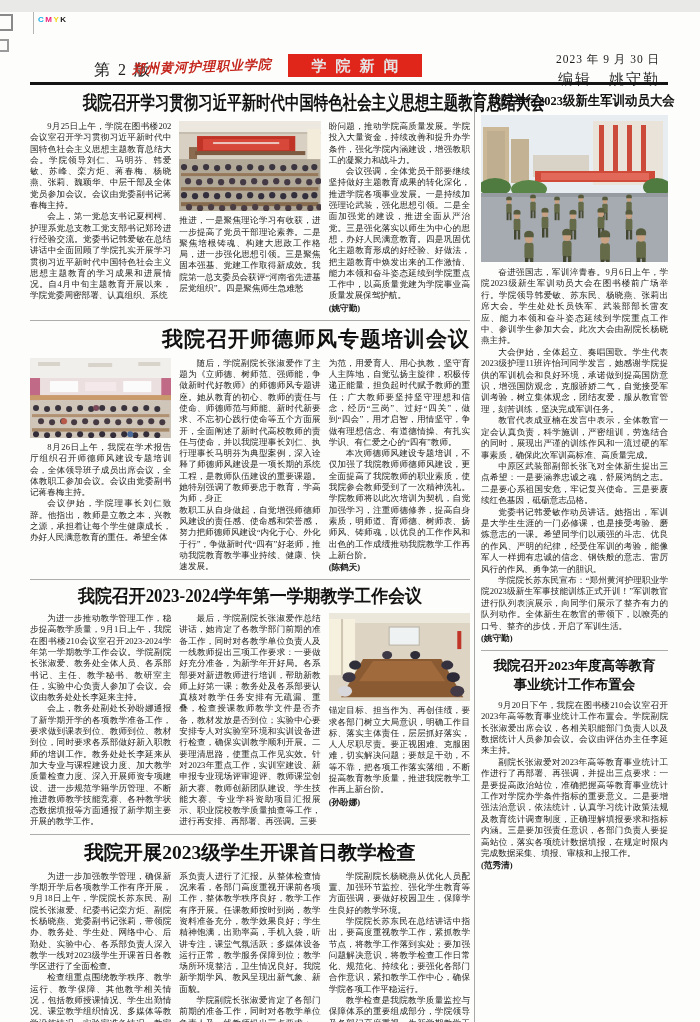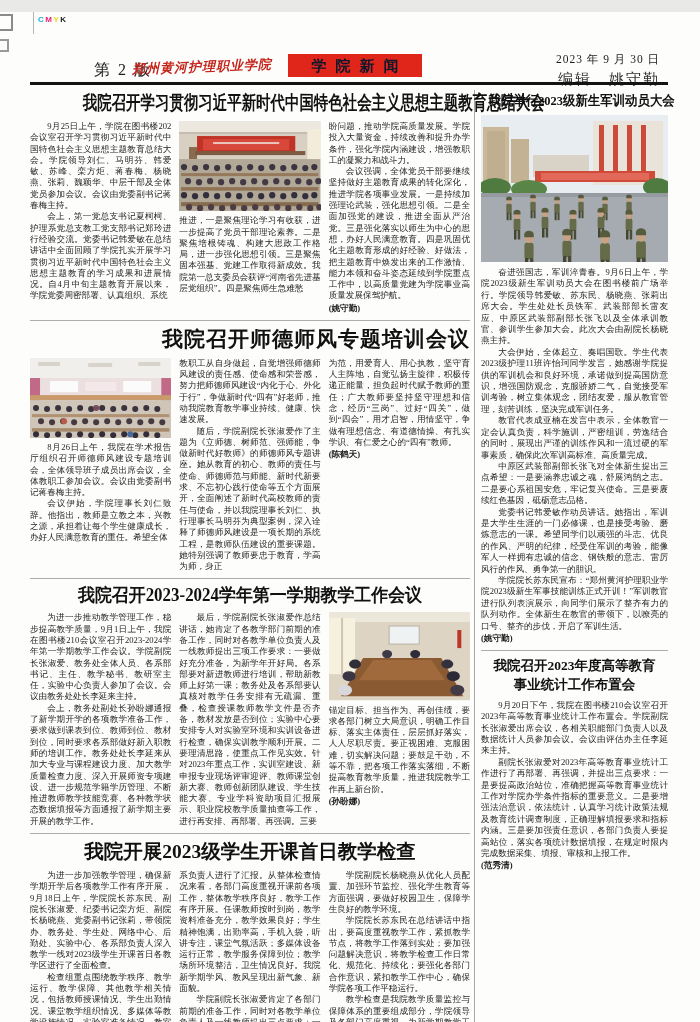--- a/index.html
+++ b/index.html
@@ -10,21 +10,21 @@
   .reg2{position:absolute;left:-7px;top:27px;width:12px;height:9px;border:2px solid #9a9a9a;}
   .vmark{position:absolute;left:33px;top:0;width:1px;height:22px;background:#b5b5b5;}
   .cmyk{position:absolute;left:38px;top:3px;font-family:"Liberation Sans",sans-serif;
         font-size:8px;font-weight:bold;letter-spacing:1.5px;}
   .cmyk .c{color:#12aee4}.cmyk .m{color:#ec1e79}.cmyk .y{color:#f0d613}.cmyk .k{color:#222}
   
   .page-label{position:absolute;left:94px;top:48px;font-size:16px;letter-spacing:2px;}
   .masthead{position:absolute;left:132px;top:46px;font-size:13px;font-weight:bold;font-style:italic;
             color:#c4251c;letter-spacing:1px;transform:rotate(-2deg);white-space:nowrap;}
   .badge{position:absolute;left:288px;top:42px;width:134px;height:23px;background:#e0251b;
-         color:#0f172a;font-size:15px;font-weight:bold;text-align:center;line-height:23px;
+         color:#e5e5e5;font-size:15px;font-weight:bold;text-align:center;line-height:23px;
          letter-spacing:9px;text-indent:9px;font-family:"Liberation Sans",sans-serif;}
   .dateblock{position:absolute;right:40px;top:40px;text-align:right;}
   .dateblock .d1{font-size:11.5px;letter-spacing:1px;}
   .dateblock .d2{font-size:15px;margin-top:3px;letter-spacing:2px;color:#333;}
   .top-rule{position:absolute;left:30px;right:32px;top:70px;height:2.5px;background:#141414;}
   
   .main-left{position:absolute;left:30px;top:78px;width:440px;}
   .main-right{position:absolute;left:481px;top:78px;width:187px;}
   .vdiv{position:absolute;left:474px;top:78px;width:1px;height:932px;background:#a8a8a8;}
   
@@ -164,25 +164,26 @@
             <use href="#brow" y="63" fill="#453a42" x="5"></use>
             <use href="#brow" y="76" fill="#322d38"></use>
             <circle cx="34" cy="63" r="3" fill="#b75a4a"></circle>
               <circle cx="100" cy="76" r="3" fill="#4a6a9a"></circle>
               <circle cx="66" cy="50" r="3" fill="#7a4a5a"></circle>
           </svg>
           <p class="body">8月26日上午，我院在学术报告厅组织召开师德师风建设专题培训会，全体领导班子成员出席会议，全体教职工参加会议。会议由党委副书记蒋春梅主持。</p>
           <p class="body">会议伊始，学院理事长刘仁致辞。他指出，教师是立教之本，兴教之源，承担着让每个学生健康成长，办好人民满意教育的重任。希望全体</p>
         </div>
         <div class="col">
+          <p class="body">随后，学院副院长张淑爱作了主题为《立师德、树师范、强师能，争做新时代好教师》的师德师风专题讲座。她从教育的初心、教师的责任与使命、师德师范与师能、新时代新要求、不忘初心践行使命等五个方面展开，全面阐述了新时代高校教师的责任与使命，并以我院理事长刘仁、执行理事长马明芬为典型案例，深入诠释了师德师风建设是一项长期的系统工程，是教师队伍建设的重要课题。她特别强调了教师要忠于教育，学高为师，身正</p>
           <p class="body cont">教职工从自身做起，自觉增强师德师风建设的责任感、使命感和荣誉感，努力把师德师风建设“内化于心、外化于行”，争做新时代“四有”好老师，推动我院教育教学事业持续、健康、快速发展。</p>
-          <p class="body">随后，学院副院长张淑爱作了主题为《立师德、树师范、强师能，争做新时代好教师》的师德师风专题讲座。她从教育的初心、教师的责任与使命、师德师范与师能、新时代新要求、不忘初心践行使命等五个方面展开，全面阐述了新时代高校教师的责任与使命，并以我院理事长刘仁、执行理事长马明芬为典型案例，深入诠释了师德师风建设是一项长期的系统工程，是教师队伍建设的重要课题。她特别强调了教师要忠于教育，学高为师，身正</p>
         </div>
         <div class="col">
           <p class="body cont">为范，用爱育人、用心执教，坚守育人主阵地，自觉弘扬主旋律，积极传递正能量，担负起时代赋予教师的重任；广大教师要坚持坚守理想和信念，经历“三岗”、过好“四关”，做到“四会”，用才启智，用情坚守，争做有理想信念、有道德情操、有扎实学识、有仁爱之心的“四有”教师。</p>
+          <p class="body">本次师德师风建设专题培训，不仅加强了我院教师师德师风建设，更全面提高了我院教师的职业素质，使我院参会教师受到了一次精神洗礼。学院教师将以此次培训为契机，自觉加强学习，注重师德修养，提高自身素质，明师道、育师德、树师表、扬师风、铸师魂，以优良的工作作风和出色的工作成绩推动我院教学工作再上新台阶。</p>
           <p class="byline">(陈鹤天)</p>
         </div>
       </div>
     </section>
 
     <hr class="art-rule">
 
     <section>
       <h2 class="h-a3">我院召开2023-2024学年第一学期教学工作会议</h2>
       <div class="cols">
@@ -285,21 +286,21 @@
           <use href="#sd" transform="translate(64,96) scale(1.0)"></use>
           <use href="#sd" transform="translate(92,98) scale(1.0)"></use>
           <use href="#sd" transform="translate(120,96) scale(1.0)"></use>
           <use href="#sd" transform="translate(148,98) scale(1.0)"></use>
           <use href="#sd" transform="translate(48,120) scale(1.35)"></use>
           <use href="#sd" transform="translate(86,118) scale(1.35)"></use>
           <use href="#sd" transform="translate(124,120) scale(1.45)"></use>
           <use href="#sd" transform="translate(160,118) scale(1.45)"></use>
         </svg>
       </div>
-      <p class="body">奋进强国志，军训淬青春。9月6日上午，学院2023级新生军训动员大会在图书楼前广场举行。学院领导韩爱敏、苏东民、杨晓燕、张莉出席大会。学生处处长员铁军、武装部部长雷友应、中原区武装部副部长张飞以及全体承训教官、参训学生参加大会。此次大会由副院长杨晓燕主持。</p>
+      <p class="body">奋进强国志，军训淬青春。9月6日上午，学院2023级新生军训动员大会在图书楼前广场举行。学院领导韩爱敏、苏东民、杨晓燕、张莉出席大会。学生处处长员铁军、武装部部长雷友应、能力本领和奋斗姿态延续到学院重点工作中、参训学生参加大会。此次大会由副院长杨晓燕主持。</p>
       <p class="body">大会伊始，全体起立、奏唱国歌。学生代表2023级护理11班许怡珂同学发言，她感谢学院提供的军训机会和良好环境，承诺做到提高国防意识，增强国防观念，克服骄娇二气，自觉接受军训考验，树立集体观念，团结友爱，服从教官管理，刻苦训练，坚决完成军训任务。</p>
       <p class="body">教官代表成亚楠在发言中表示，全体教官一定会认真负责，科学施训，严密组训，劳逸结合的同时，展现出严谨的训练作风和一流过硬的军事素质，确保此次军训高标准、高质量完成。</p>
       <p class="body">中原区武装部副部长张飞对全体新生提出三点希望：一是要涵养忠诚之魂，舒展鸿鹄之志。二是要心系祖国安危，牢记复兴使命。三是要赓续红色基因，砥砺意志品格。</p>
       <p class="body">党委书记韩爱敏作动员讲话。她指出，军训是大学生生涯的一门必修课，也是接受考验、磨炼意志的一课。希望同学们以顽强的斗志、优良的作风、严明的纪律，经受住军训的考验，能像军人一样拥有忠诚的信念、钢铁般的意志、雷厉风行的作风、勇争第一的胆识。</p>
       <p class="body">学院院长苏东民宣布：“郑州黄河护理职业学院2023级新生军事技能训练正式开训！”军训教官进行队列表演展示，向同学们展示了整齐有力的队列动作。全体新生在教官的带领下，以嘹亮的口号、整齐的步伐，开启了军训生活。</p>
       <p class="byline">(姚守勤)</p>
     </section>
 
     <hr class="art-rule">
 

